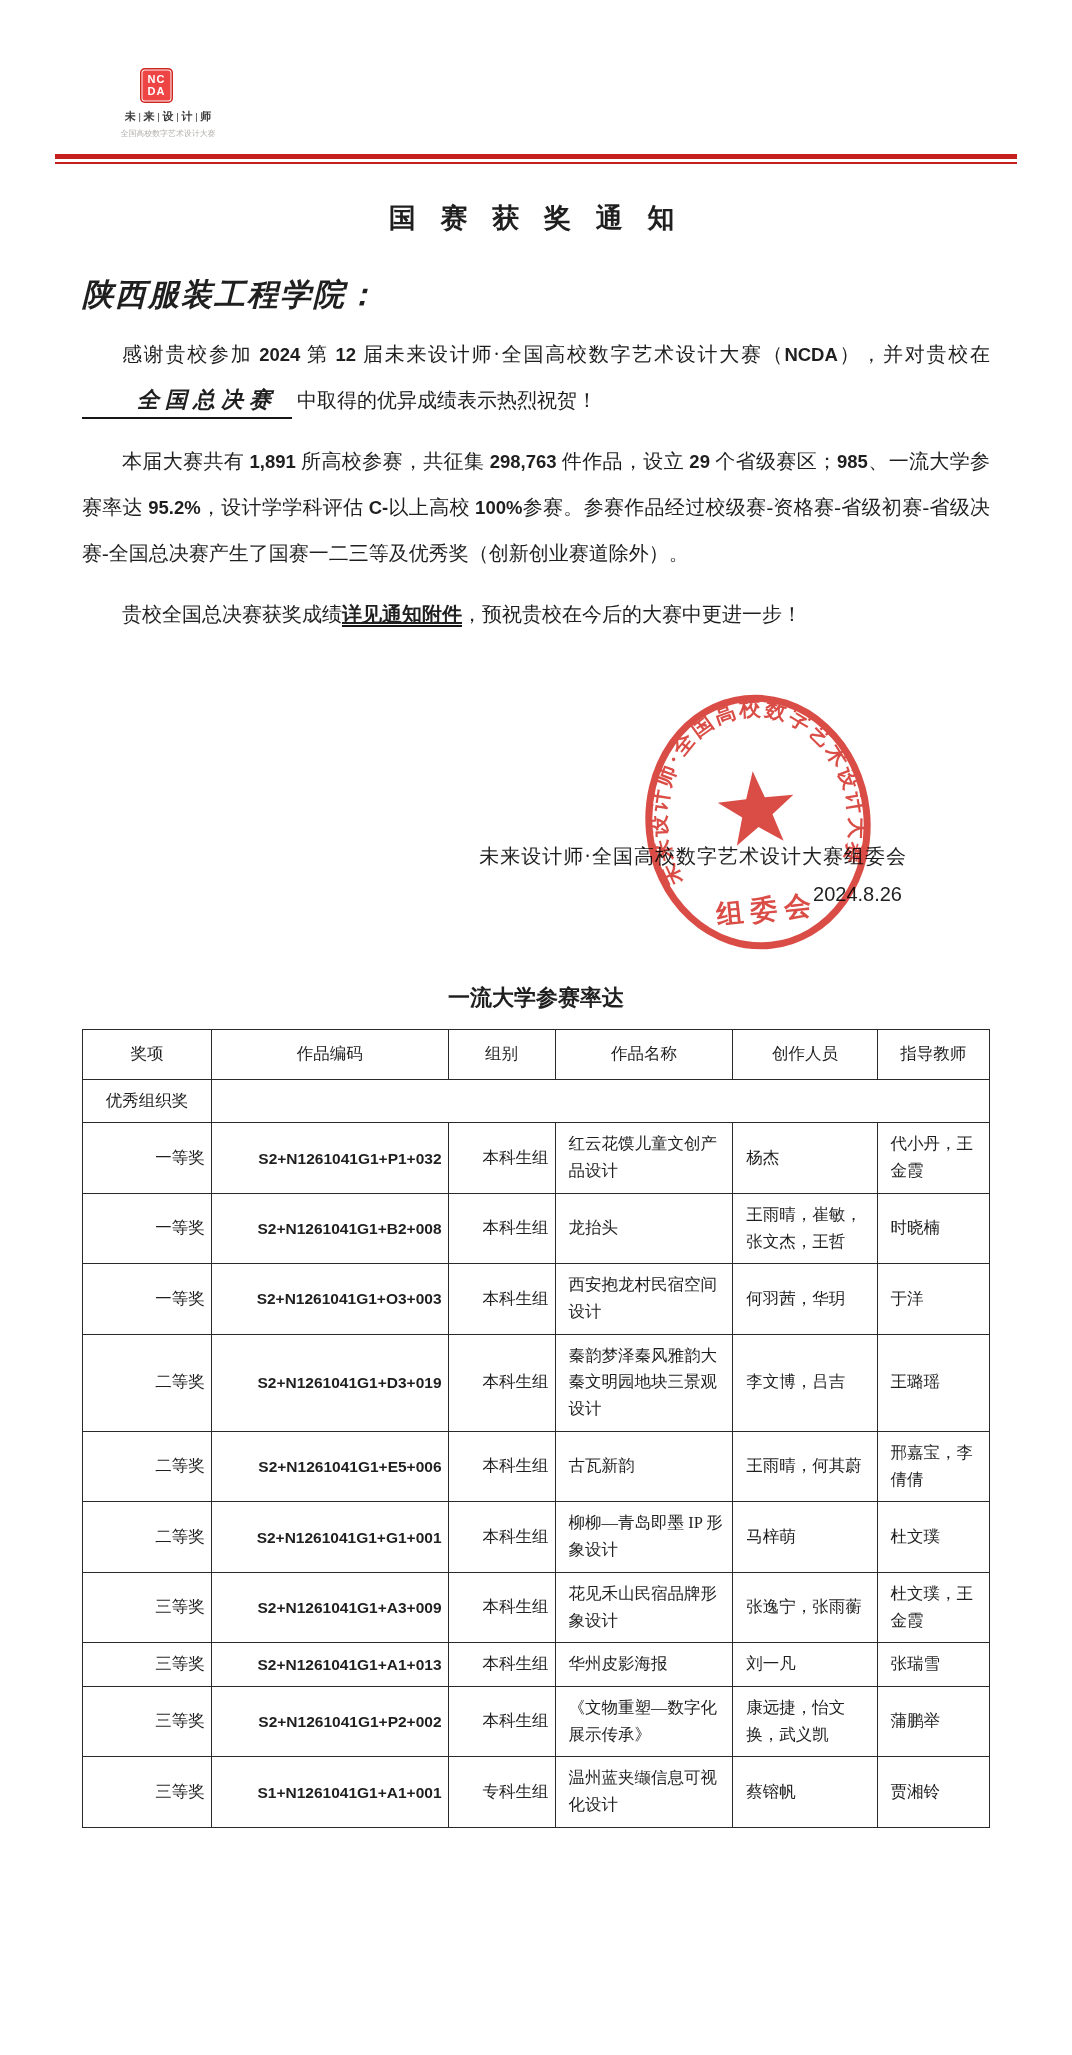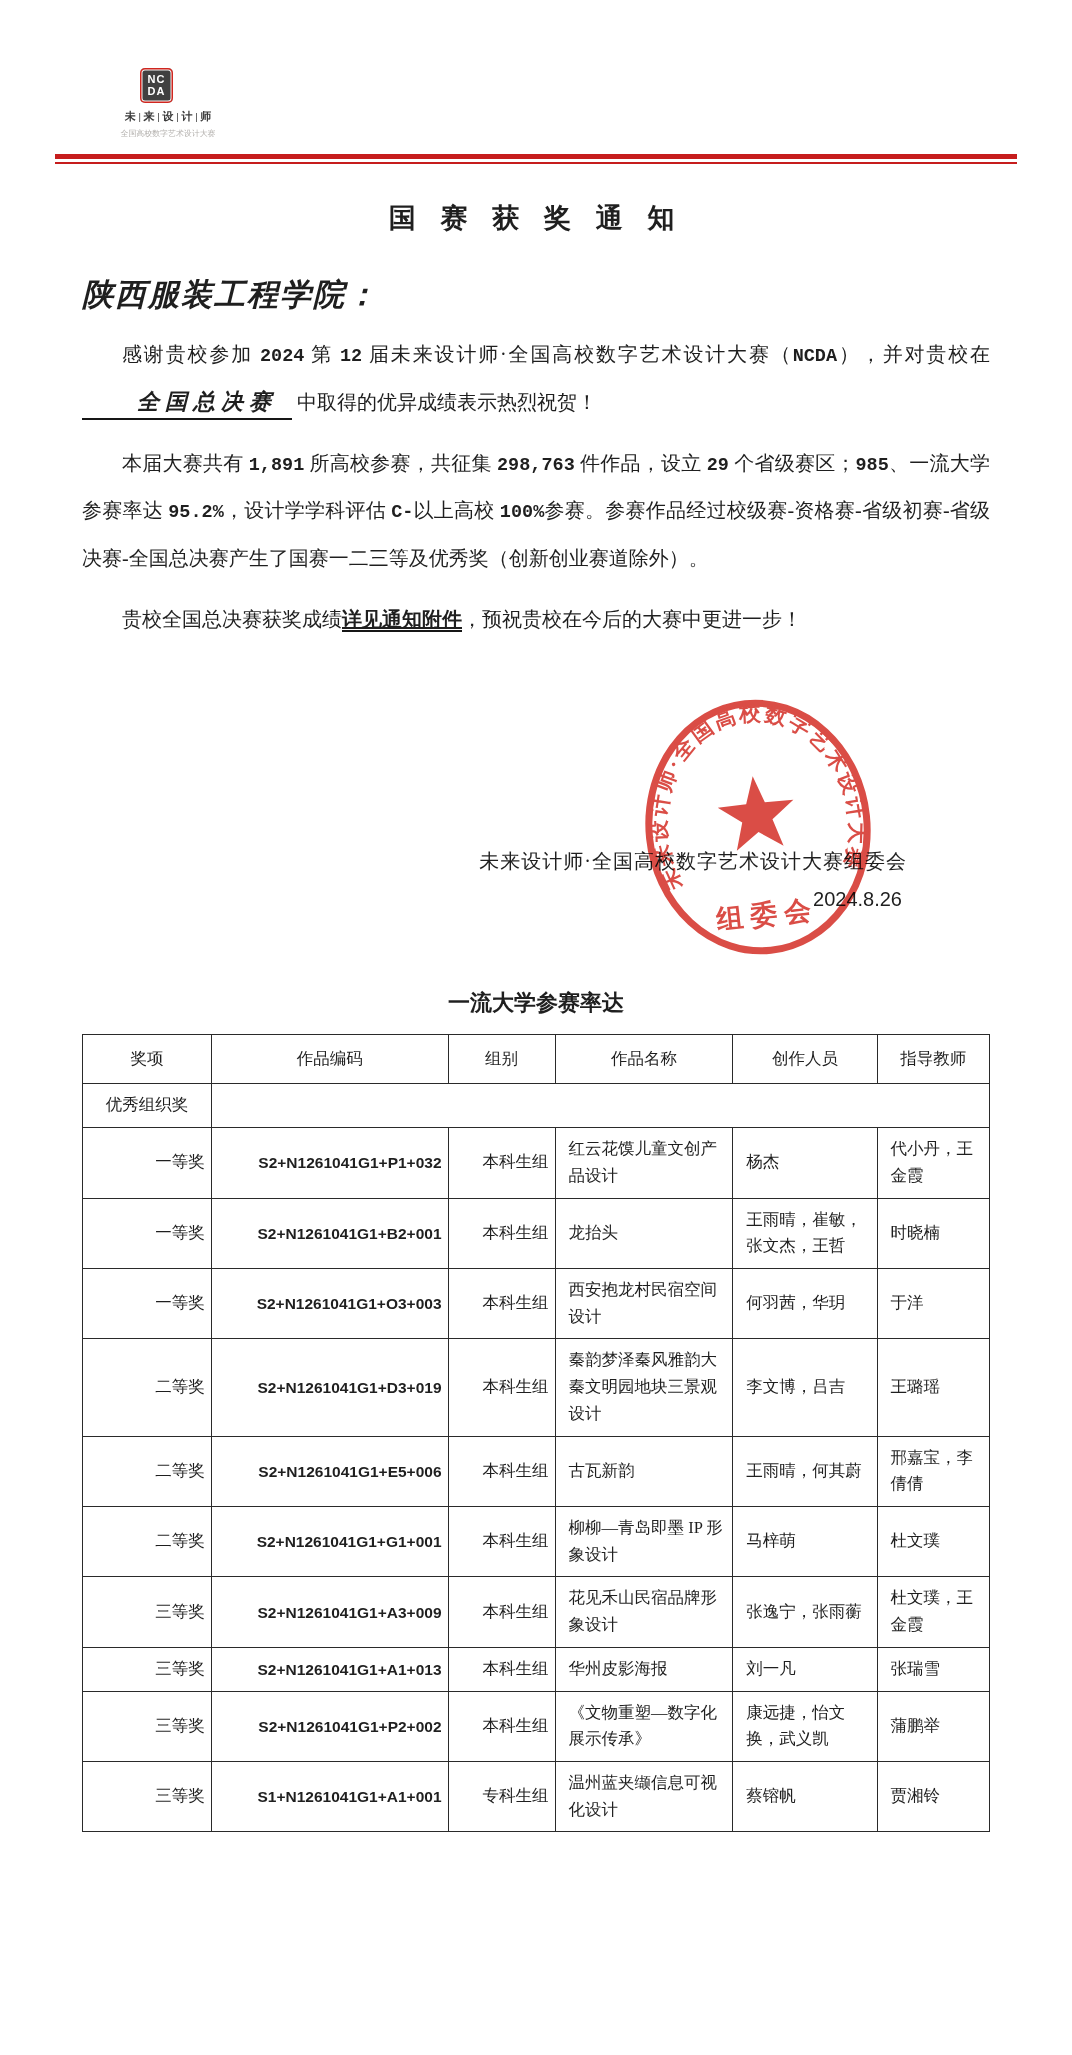--- a/index.html
+++ b/index.html
@@ -8,40 +8,40 @@
     height:2055px; background:#ffffff; overflow:hidden;
     font-family:"Liberation Serif","DejaVu Serif",serif;
     color:#1f1f1f;
   }
   .page { position:relative; width:1072px; height:2055px; padding:0 82px; }
 
   
   .letterhead { position:relative; padding-top:68px; }
   .logo { width:120px; margin-left:26px; position:relative; z-index:2; }
   .logo-seal {
-    width:33px; height:35px; background:#404040; border-radius:5px;
+    width:33px; height:35px; background:#ef4444; border-radius:5px;
     color:#fff; display:flex; flex-direction:column; align-items:center; justify-content:center;
     font-family:"Liberation Sans",sans-serif; font-weight:700; font-size:11px; line-height:1.05;
     letter-spacing:1px; margin-left:32px;
     box-shadow: inset 0 0 0 1.5px #d0261f, inset 0 0 0 2.5px rgba(255,255,255,.95);
   }
   .logo-name { font-size:11px; font-weight:700; color:#3a3a3a; margin-top:6px; white-space:nowrap; text-align:center; }
   .logo-sub { font-size:9px; color:#b3b0ad; margin-top:3px; white-space:nowrap; text-align:center; transform:scale(.88); transform-origin:center; }
   .lh-title {
     position:absolute; left:40px; right:0; top:76px; text-align:center;
     color:#cf1f1c; font-weight:700; font-size:31px; letter-spacing:2px; white-space:nowrap;
   }
   .rule-thick { height:5px; background:#c61d1d; margin:14px -27px 0; }
   .rule-thin  { height:2px; background:#c61d1d; margin:3px -27px 0; }
 
   
   .doc-title { text-align:center; font-size:27px; font-weight:700; letter-spacing:9px; margin-top:36px; }
   .salutation { margin-top:38px; font-size:31px; font-weight:700; font-style:italic; letter-spacing:2px; }
   .para { margin-top:15px; font-size:20px; line-height:2.3; text-align:justify; text-indent:2em; }
-  .seg-num { font-family:Liberation Mono, monospace; font-weight:700; font-size:18.5px; }
+  .seg-num { font-family:Liberation Sans, sans-serif; font-weight:700; font-size:18.5px; }
   .seg-bu { font-weight:700; border-bottom:2.5px solid #161616;text-decoration:underline; }
   .seg-script {
     display:inline-block; font-weight:700; font-style:italic; font-size:22px;
     letter-spacing:6px; padding:0 15px 1px; border-bottom:2.5px solid #161616; line-height:1.4;
   }
 
   
   .sign-area { position:relative; height:330px; }
   .signature { position:absolute; top:206px; right:83px; font-size:20px; letter-spacing:1px; z-index:1; }
   .sign-date { position:absolute; top:246px; right:88px; font-size:20px; font-weight:400;
@@ -134,21 +134,21 @@
         <tr>
           <td class="c-award">一等奖</td>
           <td class="c-code">S2+N1261041G1+P1+032</td>
           <td class="c-group">本科生组</td>
           <td class="c-work">红云花馍儿童文创产品设计</td>
           <td class="c-creators">杨杰</td>
           <td class="c-teachers">代小丹，王金霞</td>
         </tr>
         <tr>
           <td class="c-award">一等奖</td>
-          <td class="c-code">S2+N1261041G1+B2+001</td>
+          <td class="c-code">S2+N1261041G1+B2+008</td>
           <td class="c-group">本科生组</td>
           <td class="c-work">龙抬头</td>
           <td class="c-creators">王雨晴，崔敏，张文杰，王哲</td>
           <td class="c-teachers">时晓楠</td>
         </tr>
         <tr>
           <td class="c-award">一等奖</td>
           <td class="c-code">S2+N1261041G1+O3+003</td>
           <td class="c-group">本科生组</td>
           <td class="c-work">西安抱龙村民宿空间设计</td>

